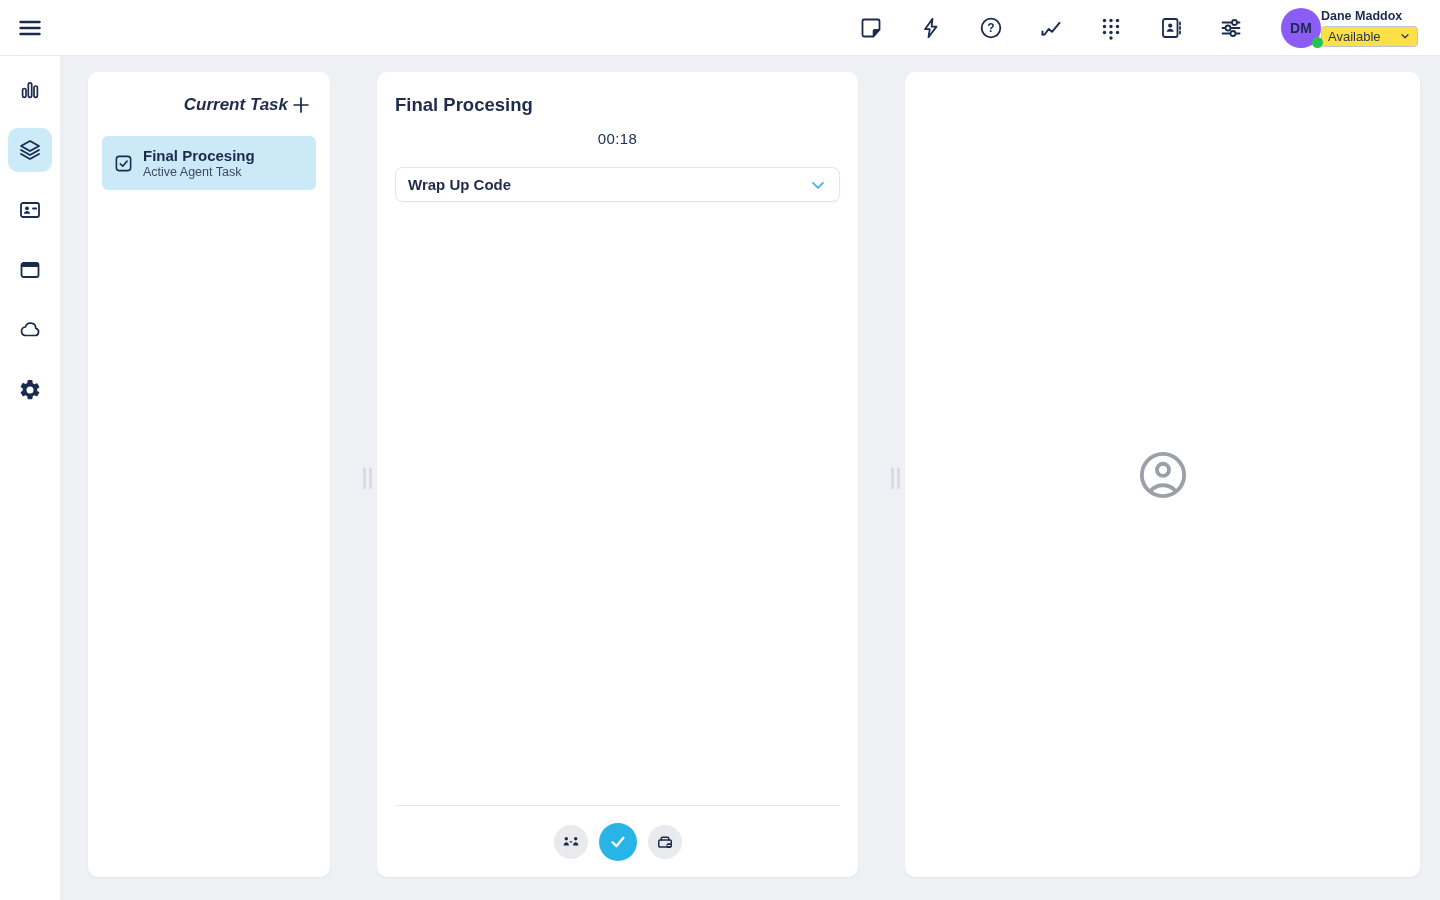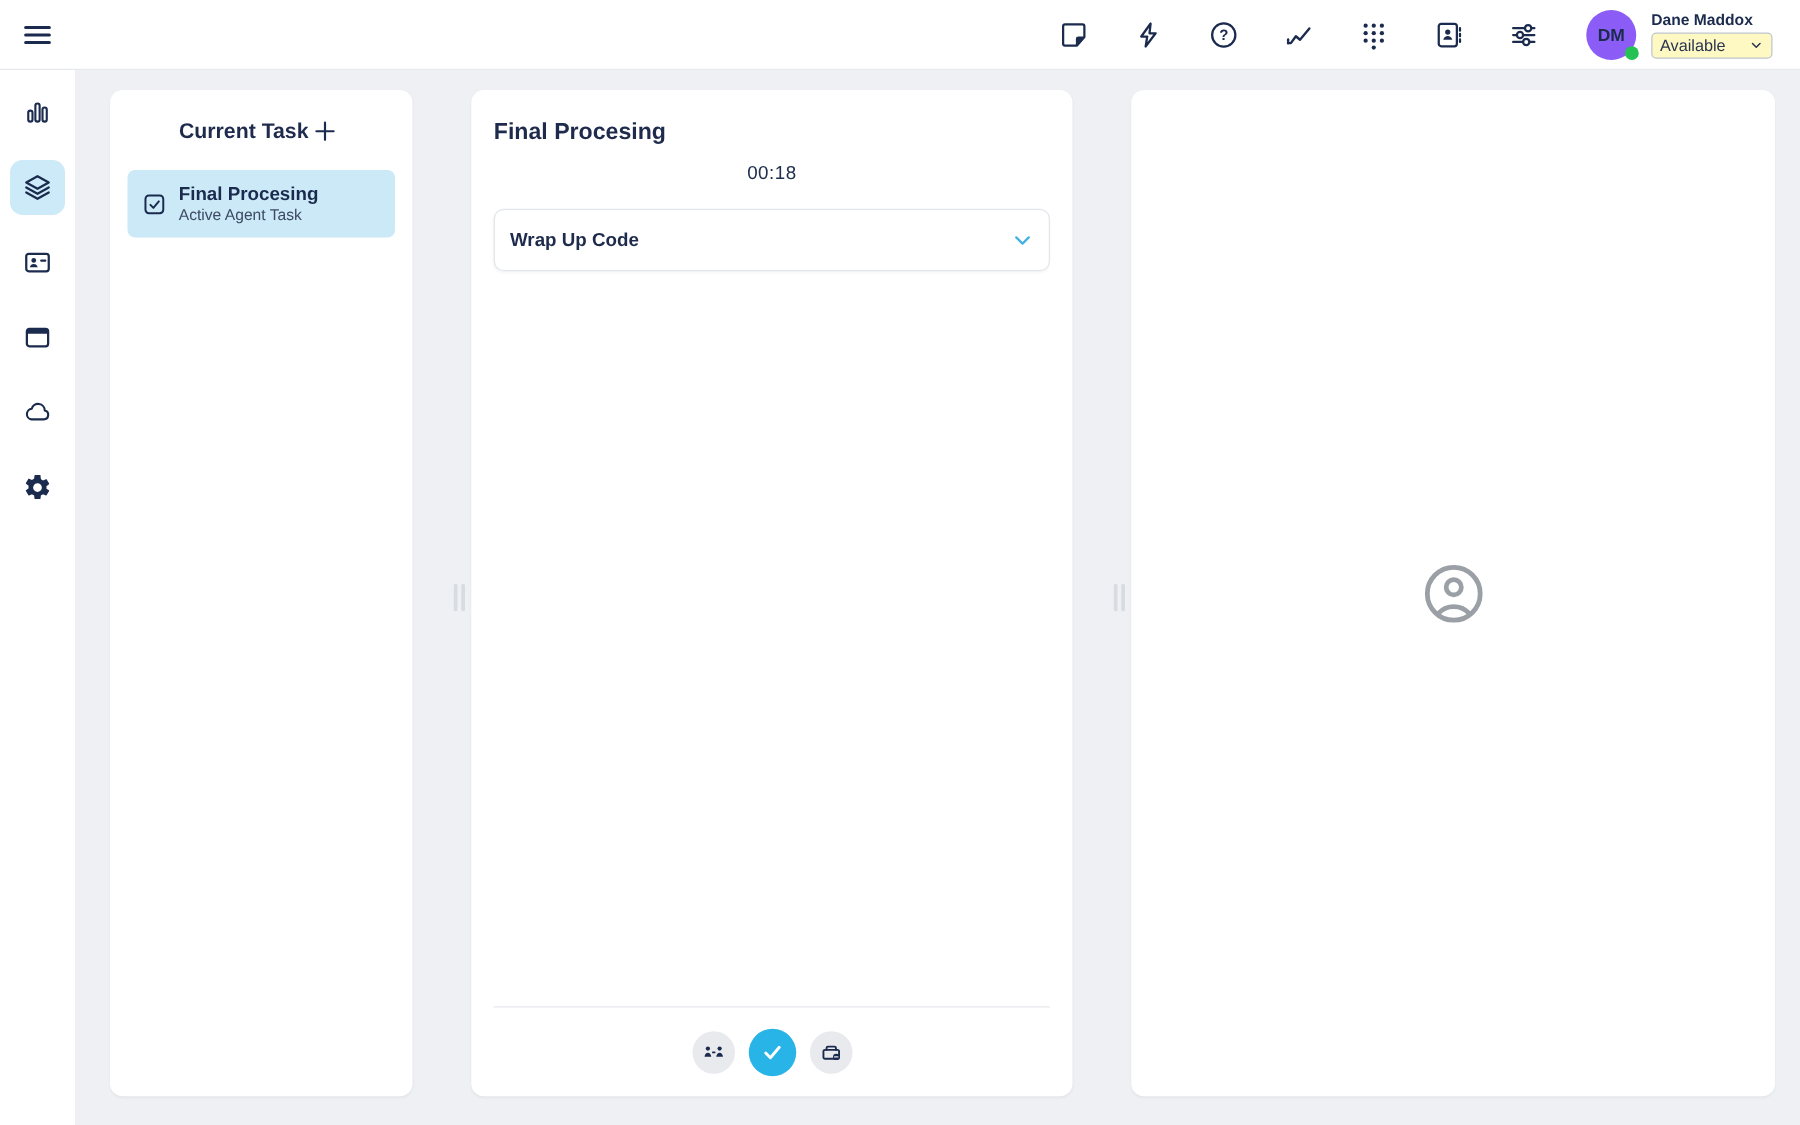--- a/index.html
+++ b/index.html
@@ -24,25 +24,25 @@
   .avatar {
     width: 40px; height: 40px; border-radius: 50%;
     background: #8b5cf6; color: #1b2b4e;
     display: flex; align-items: center; justify-content: center;
     font-weight: bold; font-size: 14px;
   }
   .status-dot {
     position: absolute; right: -2px; bottom: 0px;
     width: 11px; height: 11px; border-radius: 50%; background: #25c153;
   }
-  .user-meta { margin-left: 12px; display: flex; flex-direction: column; }
+  .user-meta { display: flex; flex-direction: column; }
   .user-name { font-size: 12.5px; font-weight: bold; color: #1b2b4e; margin-bottom: 3px; }
   .status-select {
     width: 97px; height: 21px; border: 1px solid #bfc5cd; border-radius: 4px;
-    background: #fef9c3; display: flex; align-items: center; justify-content: space-between;
+    background: #fde047; display: flex; align-items: center; justify-content: space-between;
     padding: 0 6px; font-size: 13px; color: #2a3450; cursor: pointer;
   }
   
   .rail {
     position: absolute; left: 0; top: 56px; width: 60px; height: 844px;
     background: #ffffff; display: flex; flex-direction: column; align-items: center;
     padding-top: 12px; gap: 16px;
   }
   .rail-btn {
     width: 44px; height: 44px; border-radius: 10px; border: none; background: none;
@@ -59,36 +59,36 @@
   .card-detail { left: 317px; width: 481px; padding: 22px 18px; }
   .card-profile { left: 845px; width: 515px; display: flex; align-items: center; justify-content: center; }
   .resize-handle {
     position: absolute; top: 409px; width: 14px; height: 26px;
     display: flex; align-items: center; justify-content: center; gap: 3px; cursor: col-resize;
   }
   .resize-handle span { display: block; width: 3px; height: 22px; border-radius: 2px; background: #d8dce2; }
   .handle-1 { left: 300px; }
   .handle-2 { left: 828px; }
   
-  .tasks-header { display: flex; align-items: center; justify-content: center; padding: 0 2px 0 0; }
+  .tasks-header { display: flex; align-items: center; justify-content: flex-end; padding: 0 2px 0 0; font-style: italic; }
   .tasks-title { font-size: 17px; font-weight: bold; color: #1f2b4d; }
   .add-task-btn { width: 26px; height: 26px; border: none; background: none; color: #1b2b4e; display: flex; align-items: center; justify-content: center; cursor: pointer; }
   .task-item {
     margin-top: 18px; height: 54px; background: #cbe9f7; border-radius: 6px;
     display: flex; align-items: center; padding: 0 12px; cursor: pointer;
   }
   .task-check { width: 19px; height: 19px; color: #1b2b4e; flex: none; }
   .task-texts { margin-left: 10px; display: flex; flex-direction: column; }
   .task-title { font-size: 15px; font-weight: bold; color: #1b2b4e; }
   .task-subtitle { font-size: 12.5px; color: #3d4a63; margin-top: 1px; }
   
   .detail-title { font-size: 18.5px; font-weight: bold; color: #1f2b4d; }
   .detail-timer { margin-top: 14px; font-size: 15px; color: #20304f; letter-spacing: 0.4px; text-align: center; }
   .accordion {
-    margin-top: 20px; height: 50px; border: 1px solid #e3e6ea; border-radius: 8px;
+    margin-top: 20px; height: 35px; border: 1px solid #e3e6ea; border-radius: 8px;
     background: #fff; box-shadow: 0 1px 2px rgba(20,30,60,0.04);
     display: flex; align-items: center; justify-content: space-between;
     padding: 0 10px 0 12px; cursor: pointer;
   }
   .accordion:first-of-type { margin-top: 28px; }
   .accordion-label { font-size: 15px; font-weight: bold; color: #1f2b4d; }
   .accordion-chevron { width: 22px; height: 22px; color: #47b2e2; display: flex; align-items: center; justify-content: center; }
   .customer-id { margin-top: 30px; font-size: 15.5px; color: #4a5468; }
   .detail-footer {
     position: absolute; left: 18px; right: 18px; bottom: 0; height: 72px;

